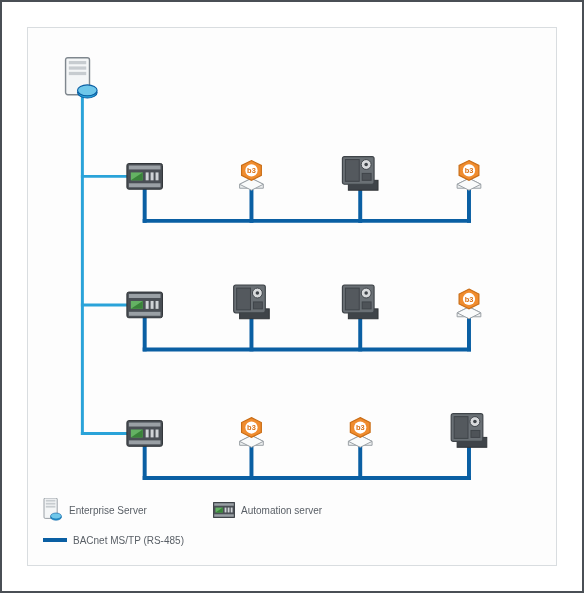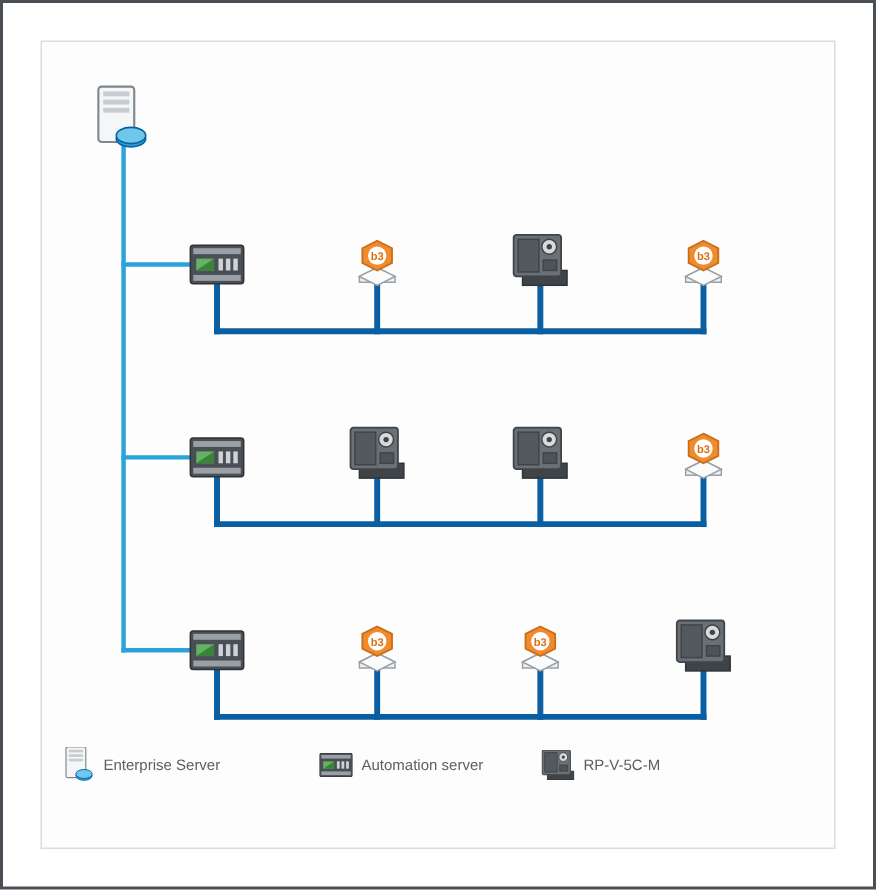--- a/index.html
+++ b/index.html
@@ -123,31 +123,31 @@
     </svg>
 
     <div class="legend">
       <div class="lrow">
         <div class="litem" style="width:170px">
           <svg width="20" height="24" viewBox="0 0 30 40">
               <use href="#ic-server"></use>
             </svg>
           <span>Enterprise Server</span>
         </div>
-        <div class="litem" style="width:148px">
+        <div class="litem" style="width:170px">
           <svg width="22" height="16" viewBox="0 0 36 26">
               <use href="#ic-auto"></use>
             </svg>
           <span>Automation server</span>
         </div>
-        <div class="litem">
-          <svg width="22" height="20" viewBox="0 0 36 34">
-              <use href="#ic-rp"></use>
-            </svg>
-          <span>RP-V-5C-M</span>
-        </div>
       </div>
       <div class="lrow">
+        <div class="litem">
+          <svg width="24" height="8">
+              <line x1="0" y1="4" x2="24" y2="4" stroke="#0a5fa3" stroke-width="4"></line>
+            </svg>
+          <span>BACnet MS/TP (RS-485)</span>
+        </div>
       </div>
     </div>
 
   </div>
 </div>
 
 </body></html>

